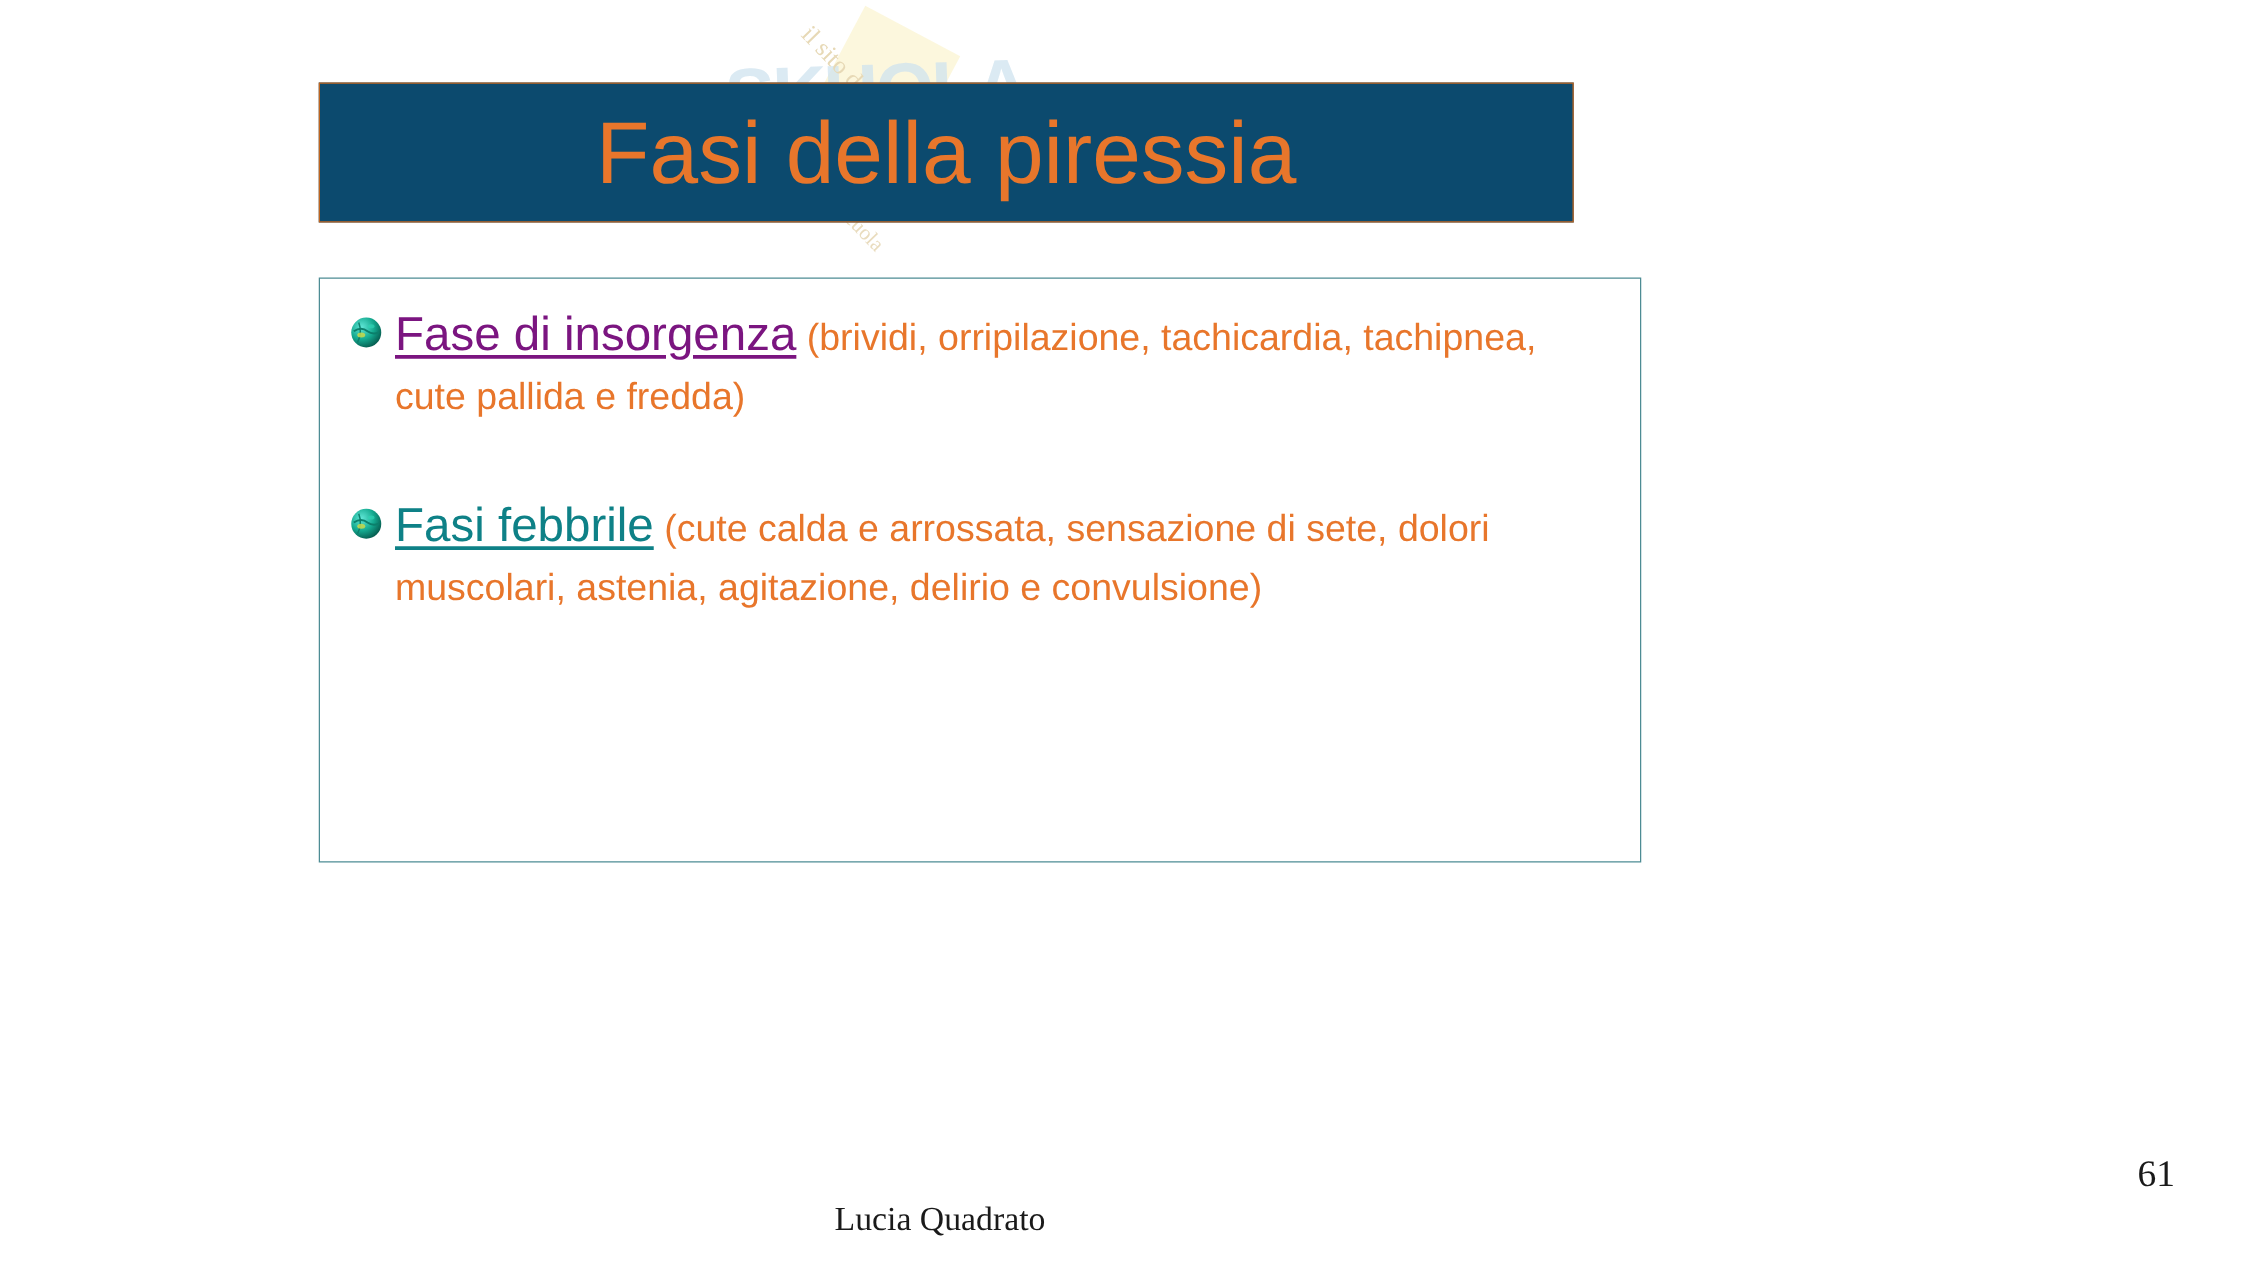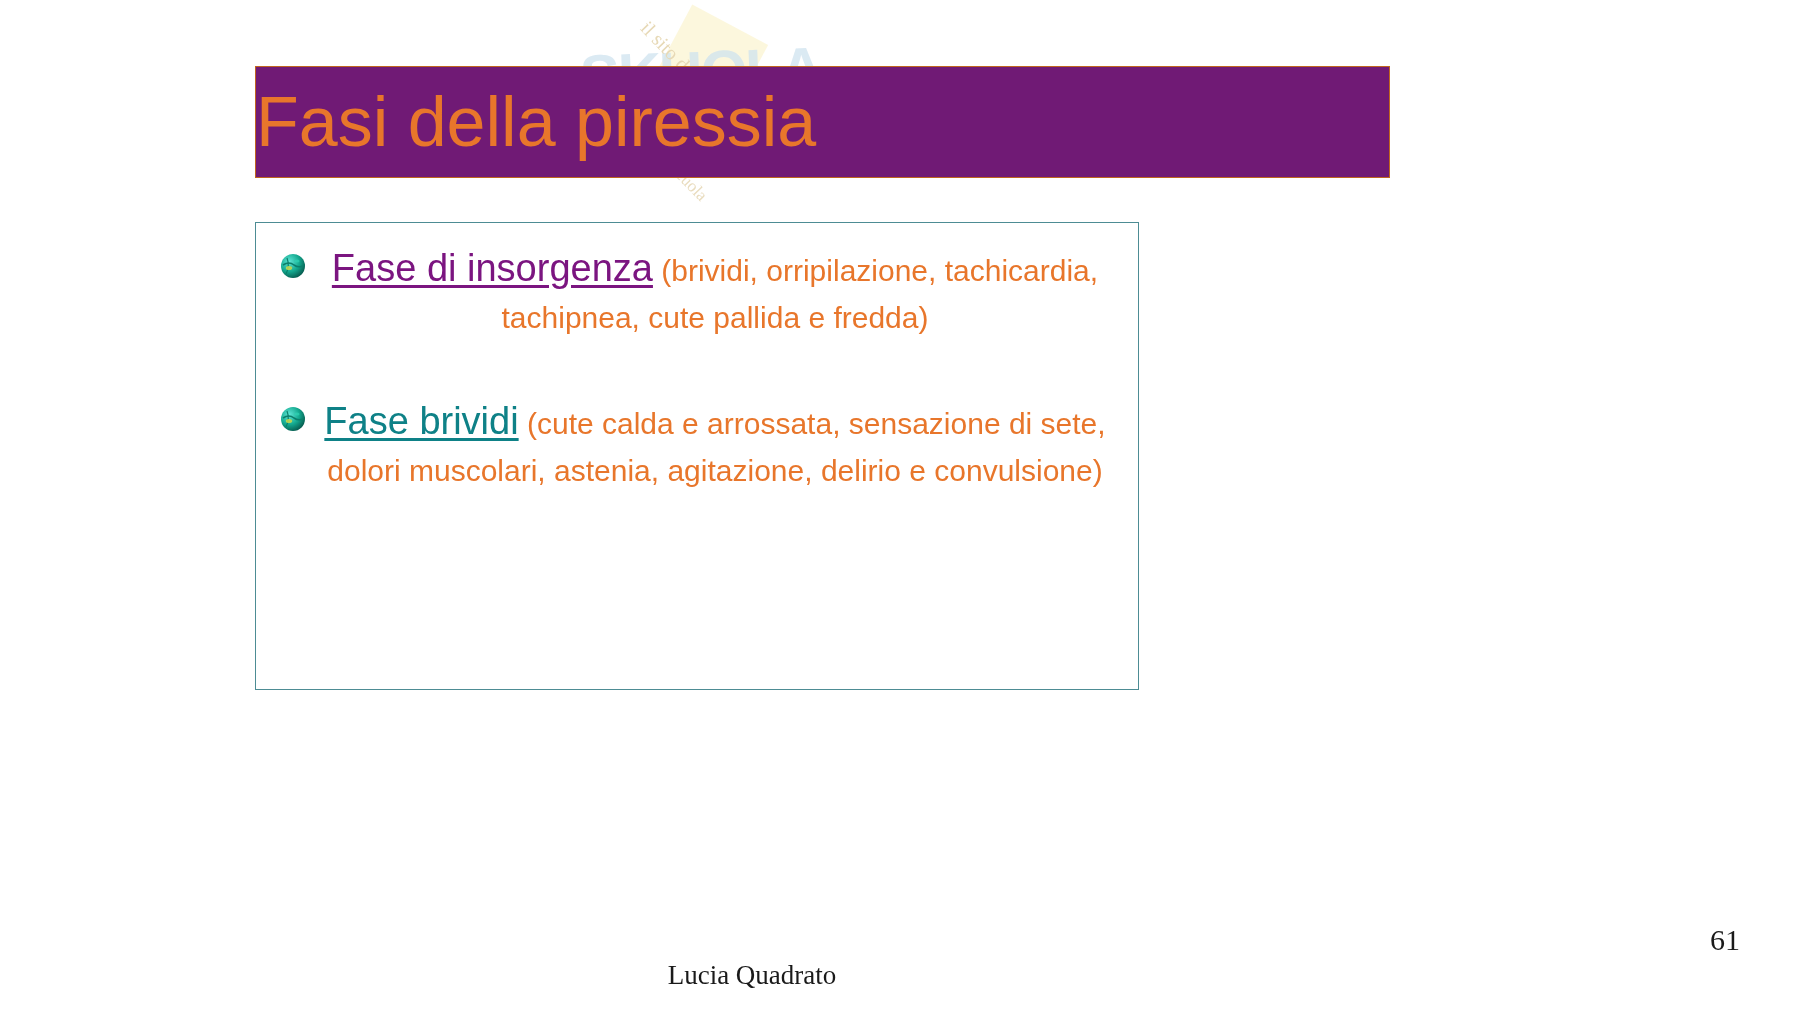--- a/index.html
+++ b/index.html
@@ -66,51 +66,51 @@
     transform: rotate(46deg);
     white-space: nowrap;
     font-family: "Liberation Serif", serif;
   }
 
   
   #title-banner {
     position: absolute;
     left: 255px;
     top: 66px;
-    width: 1135px;
+    width: 1004px;
     height: 112px;
-    background: #701a75;
+    background: #0c4a6e;
     border: 1px solid #C0651F;
     box-sizing: border-box;
     display: flex;
     align-items: center;
+    justify-content: center;
     z-index: 2;
   }
   #title-banner .title-text {
     font-size: 70px;
     color: #E8762B;
     font-family: "Liberation Sans", sans-serif;
     font-weight: normal;
     letter-spacing: 0px;
     line-height: 1;
   }
 
   
   #content-box {
     position: absolute;
     left: 255px;
     top: 222px;
-    width: 884px;
+    width: 1058px;
     height: 468px;
     border: 1px solid #4D8C94;
     box-sizing: border-box;
     background: transparent;
     z-index: 2;
     padding: 18px 24px 0 24px;
-    text-align: center;
   }
 
   .bullet-row {
     display: flex;
     align-items: flex-start;
     margin-bottom: 54px;
   }
   .bullet-row:last-child { margin-bottom: 0; }
 
   .globe-icon {
@@ -201,21 +201,21 @@
     <span class="globe-icon">
       <svg width="26" height="26" viewBox="0 0 26 26" aria-hidden="true">
         <circle cx="13" cy="13" r="12" fill="url(#g1)"></circle>
         <path d="M3 12 q6 -4 11 0 q4 3 9 1" stroke="#0b7f6b" stroke-width="1.6" fill="none"></path>
         <path d="M7 5 q3 8 -1 16" stroke="#0b7f6b" stroke-width="1.2" fill="none"></path>
         <ellipse cx="9" cy="15" rx="3.2" ry="2" fill="#c9d84a" opacity="0.85"></ellipse>
         <ellipse cx="17" cy="8" rx="2.6" ry="1.6" fill="#2fd3b4" opacity="0.7"></ellipse>
       </svg>
     </span>
     <span class="bullet-text">
-      <span class="phase-name phase-febbrile">Fase brividi</span><span class="phase-detail"> (cute calda e arrossata, sensazione di sete, dolori muscolari, astenia, agitazione, delirio e convulsione)</span>
+      <span class="phase-name phase-febbrile">Fasi febbrile</span><span class="phase-detail"> (cute calda e arrossata, sensazione di sete, dolori muscolari, astenia, agitazione, delirio e convulsione)</span>
     </span>
   </div>
 
 
 </div>
 
 <div id="footer-author">Lucia Quadrato</div>
 <div id="footer-page">61</div>
 
 </body></html>

